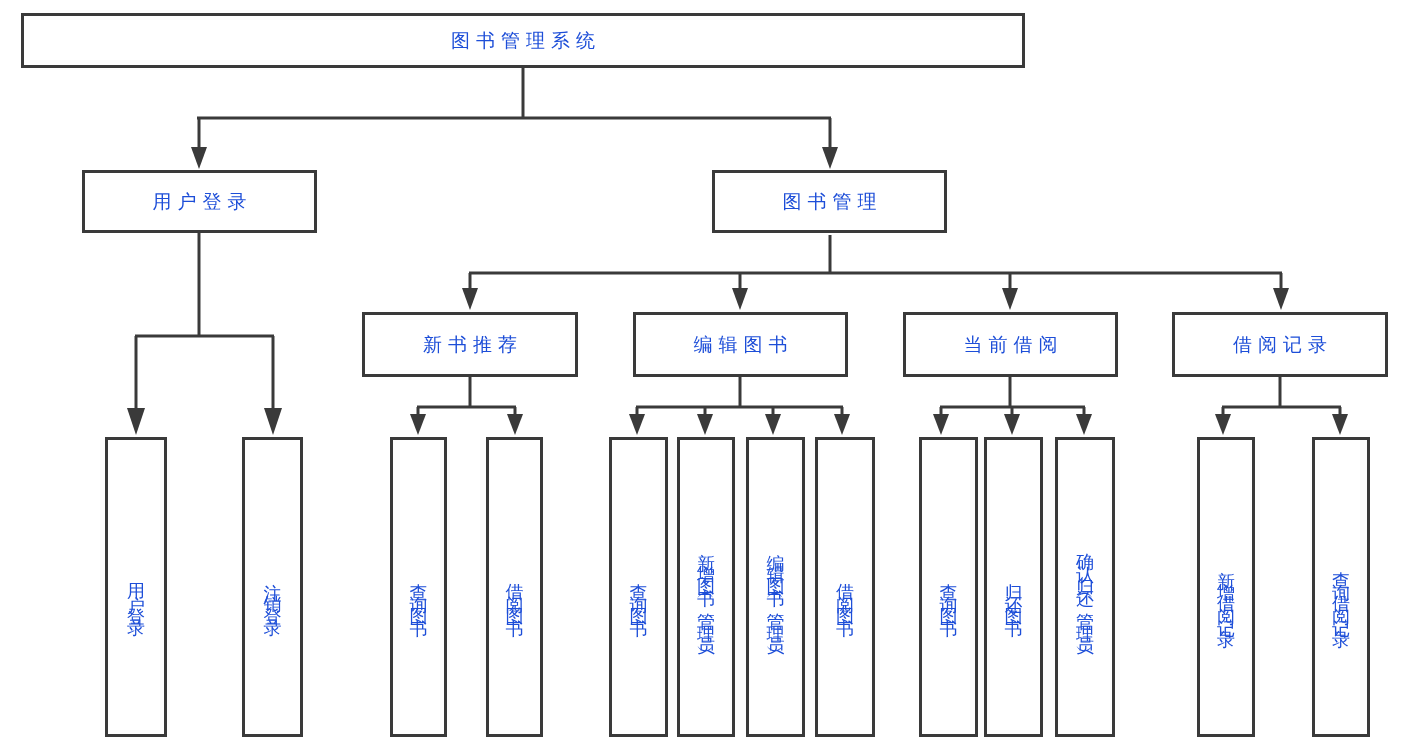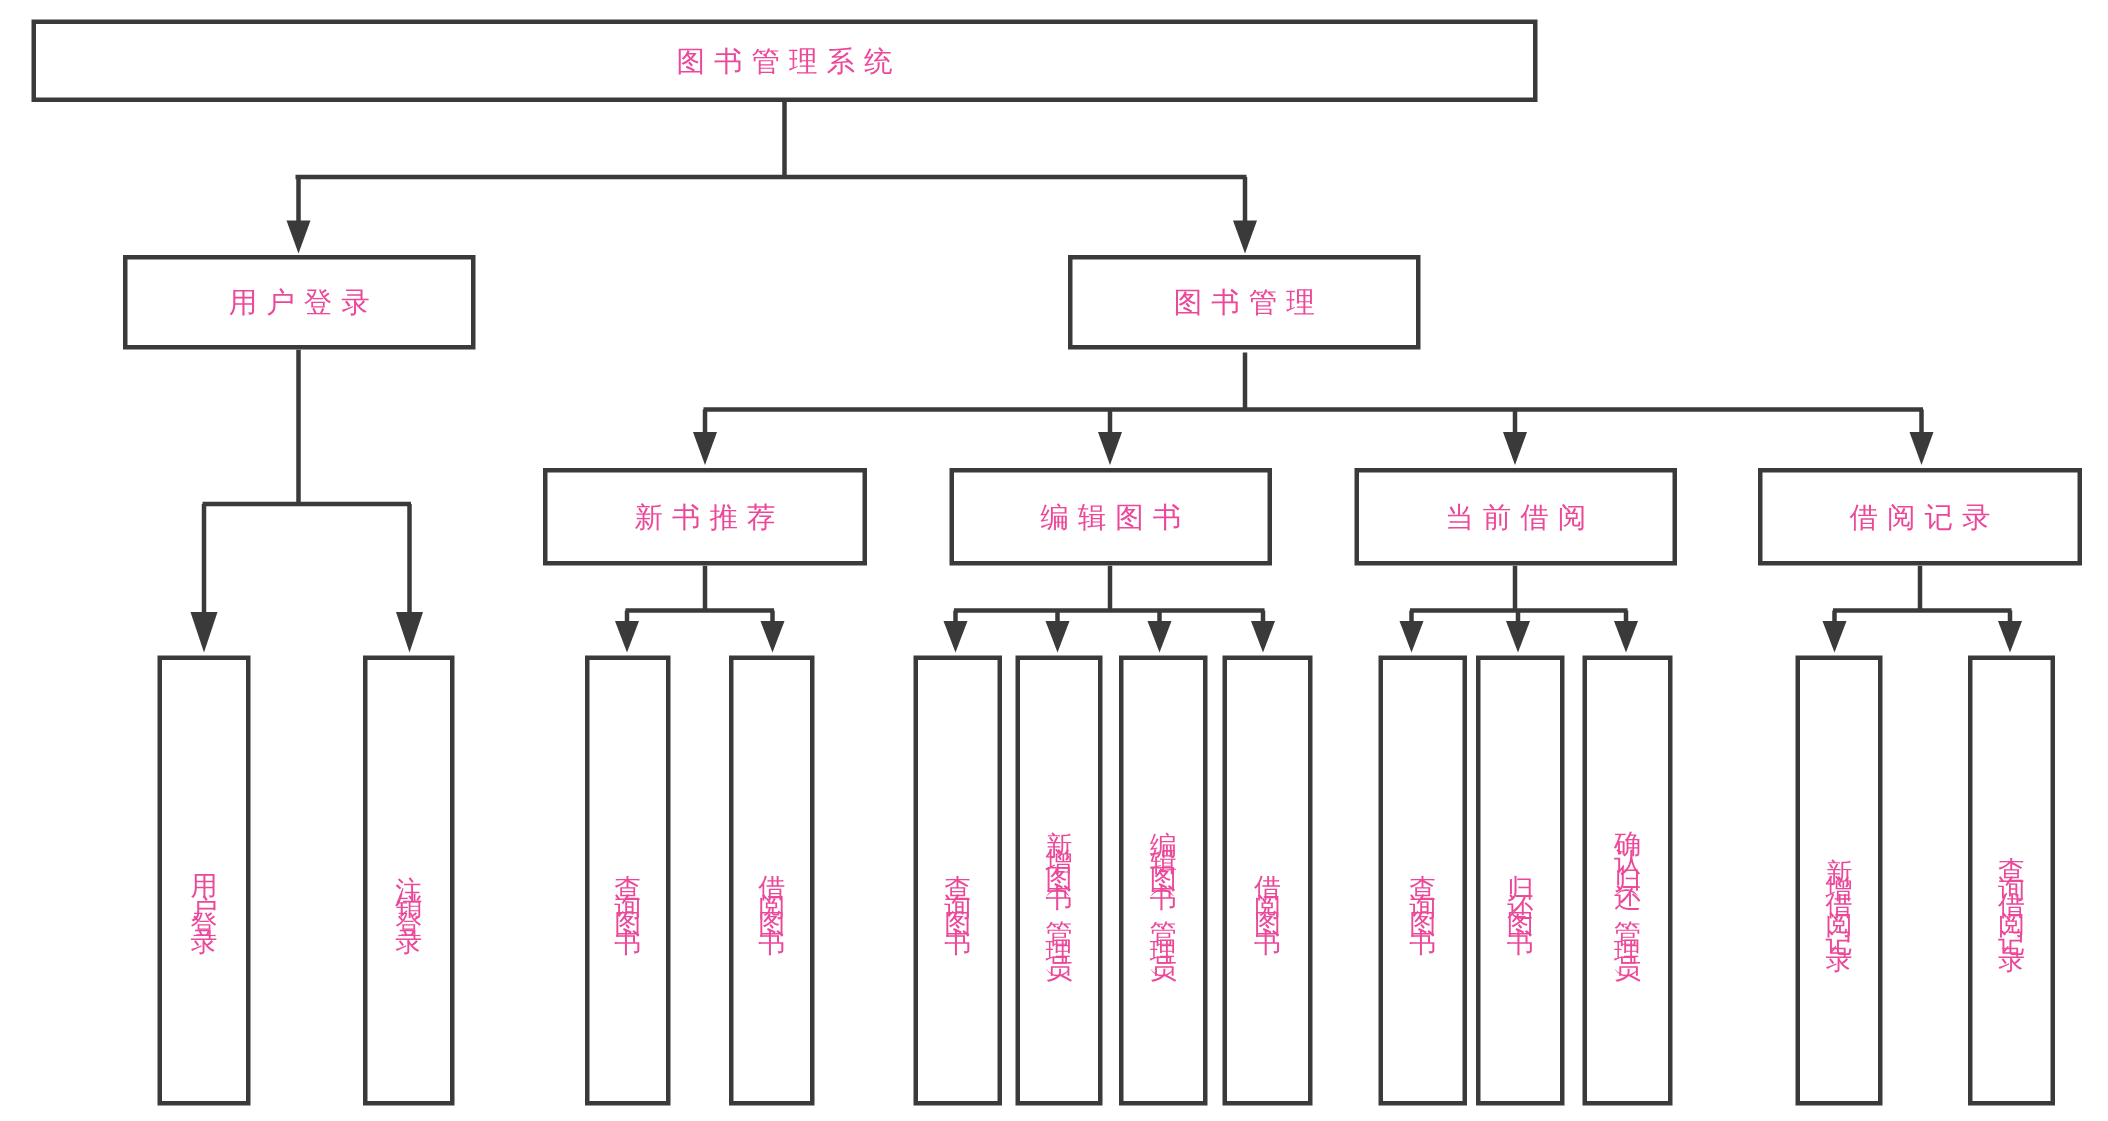--- a/index.html
+++ b/index.html
@@ -15,21 +15,21 @@
     position: absolute;
     left: 0; top: 0;
     width: 1405px; height: 747px;
     z-index: 1;
   }
   .node {
     position: absolute;
     box-sizing: border-box;
     background: #ffffff;
     border: 3px solid #3a3a3a;
-    color: #ec4899;
+    color: #1d4ed8;
     display: flex;
     align-items: center;
     justify-content: center;
     z-index: 2;
   }
   .hbox {
     font-size: 19px;
     letter-spacing: 6px;
     padding-left: 6px;
     white-space: nowrap;

